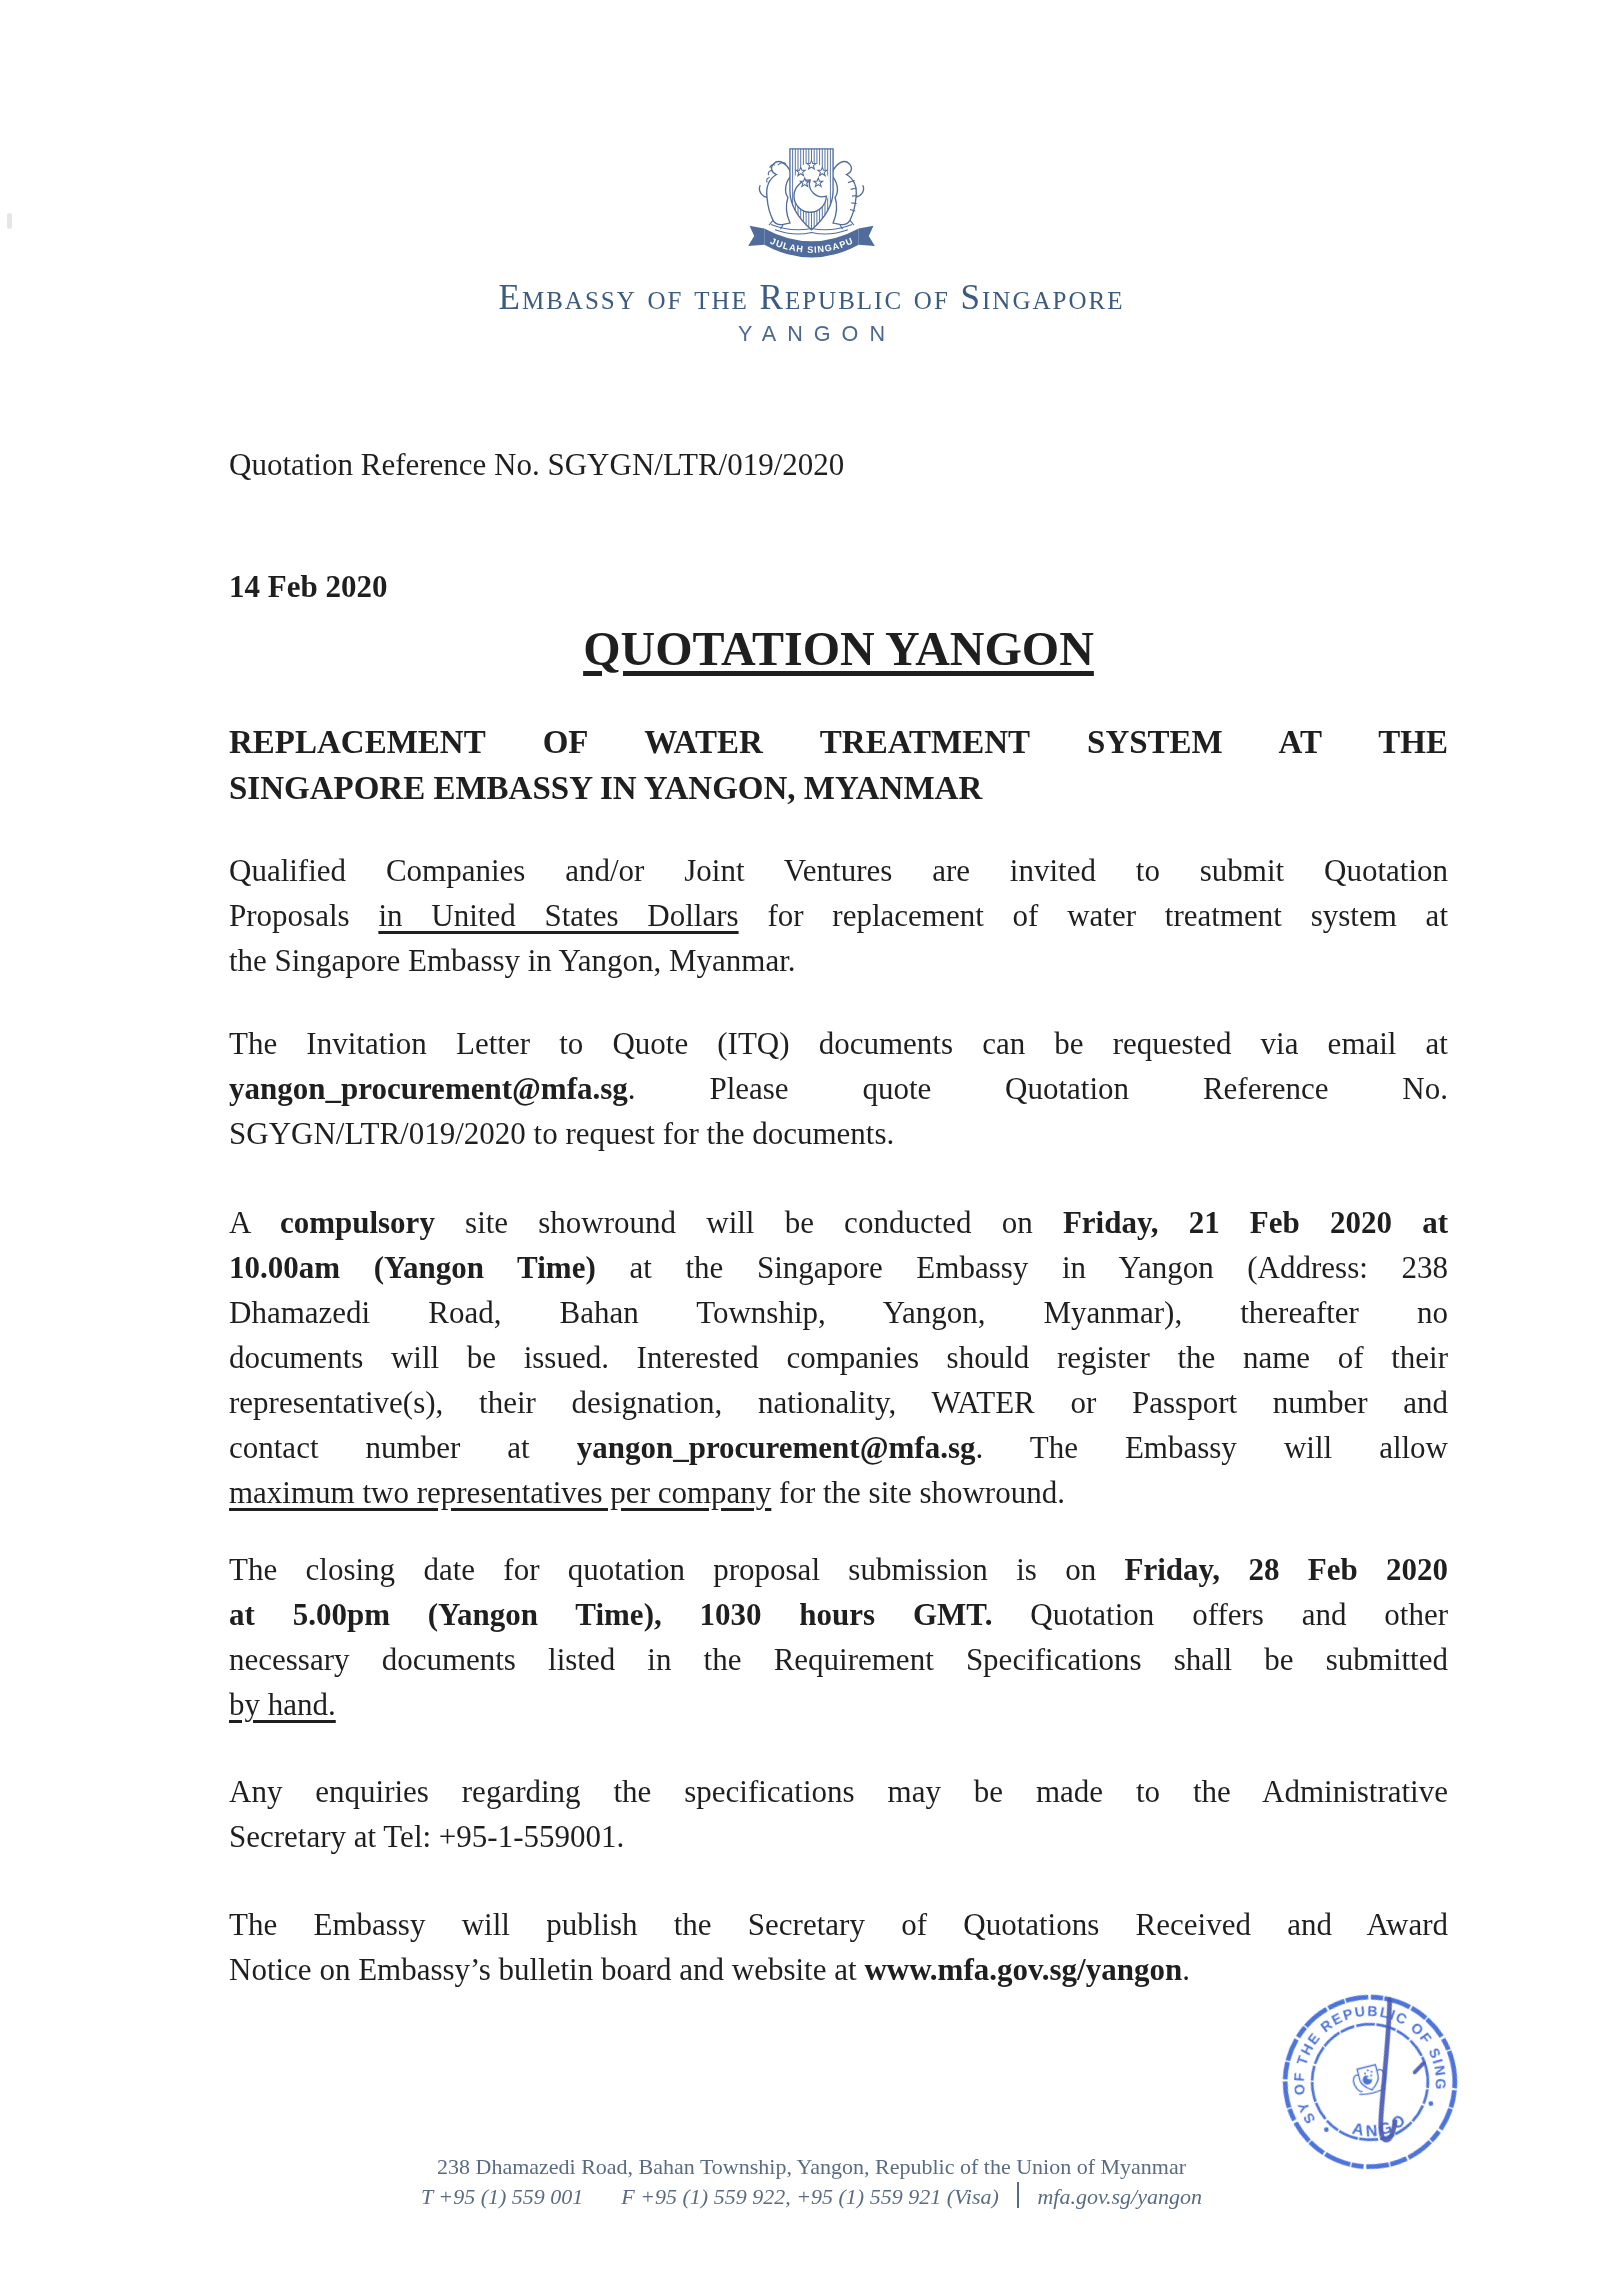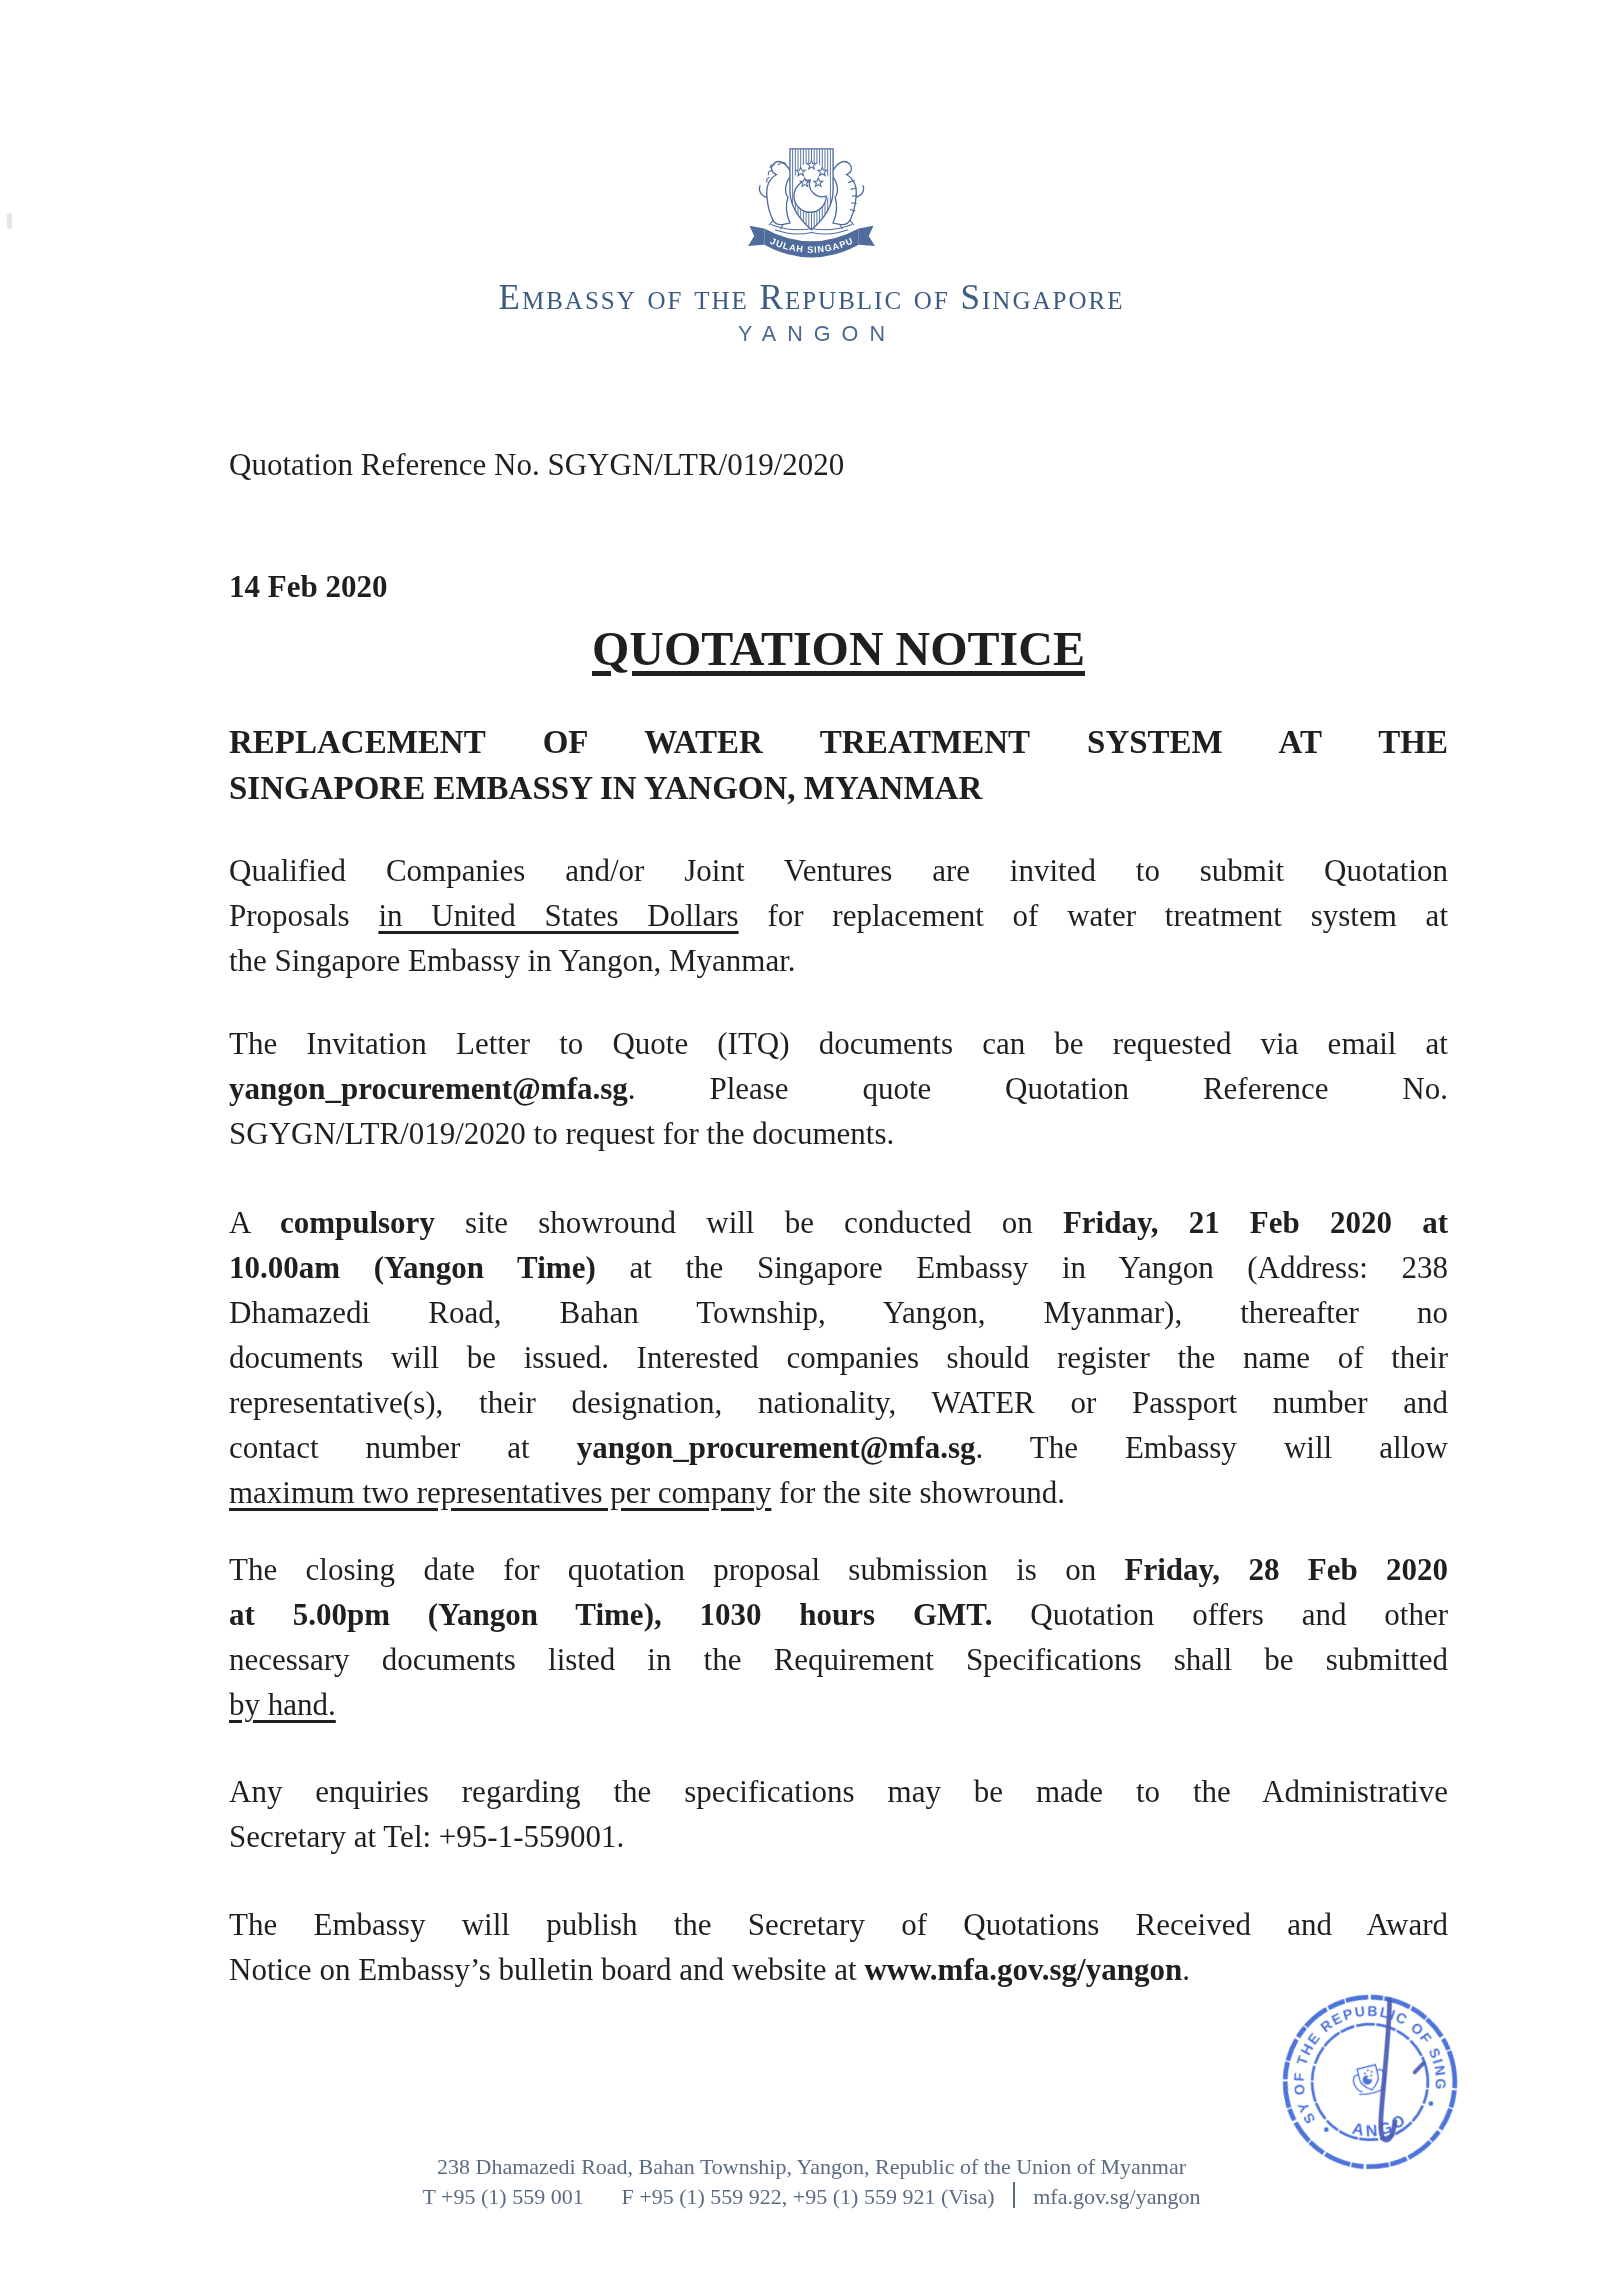--- a/index.html
+++ b/index.html
@@ -24,21 +24,21 @@
   .tblock.title{font-size:33px;line-height:46px;font-weight:bold;}
   .tline{text-align:left;text-justify:inter-word;}
   .tline.just{text-align:justify;text-align-last:justify;}
   .b{font-weight:bold;}
   .u{text-decoration:underline;text-decoration-thickness:2.6px;text-underline-offset:5.2px;}
   #para1{top:848px;} #para2{top:1021px;} #para3{top:1200px;}
   #para4{top:1547px;} #para5{top:1769px;} #para6{top:1902px;}
   #title-block{top:706px;margin-top:13px;}
   
   .footer{left:0;top:2152px;width:1623px;color:#5a6b82;font-size:22px;line-height:30px;text-align:center;}
-  .footer-row{display:flex;justify-content:center;align-items:flex-start;gap:18.3px;}
+  .footer-row{display:flex;justify-content:center;align-items:flex-start;gap:18.3px;font-style:italic;}
   .footer-row .gap-wide{margin-right:19.6px;}
   .fdivider{display:inline-block;width:2px;height:26px;background:#5a6b82;}
   
   .stamp{left:1269px;top:1981px;width:202px;height:202px;transform:rotate(-14deg);
     filter:blur(0.3px);mix-blend-mode:multiply;}
   
   .crest{left:736px;top:130px;width:151px;height:143px;}
   .scan-artifact{left:6.5px;top:213px;width:5.9px;height:15.7px;background:#e6e6e6;border-radius:3.3px;}
 </style>
 </head>
@@ -102,21 +102,21 @@
     </text>
   </svg>
 
   <div class="abs center embassy-line">Embassy of the Republic of Singapore</div>
   <div class="abs center city-line">YANGON</div>
 
   <div class="abs ref-line">Quotation Reference No. SGYGN/LTR/019/2020</div>
   <div class="abs date-line">14 Feb 2020</div>
 
   <div class="abs notice-heading">
-    <span>QUOTATION NOTICE</span>
+    <span>QUOTATION YANGON</span>
   </div>
 
   <div id="title-block" class="abs tblock title">
       <div class="tline just"><span>REPLACEMENT OF WATER TREATMENT SYSTEM AT THE</span></div>
       <div class="tline"><span>SINGAPORE EMBASSY IN YANGON, MYANMAR</span></div>
     </div>
 
   <div id="para1" class="abs tblock">
       <div class="tline just"><span>Qualified Companies and/or Joint Ventures are invited to submit Quotation</span></div>
       <div class="tline just"><span>Proposals </span><span class="u">in United States Dollars</span><span> for replacement of water treatment system at</span></div>

